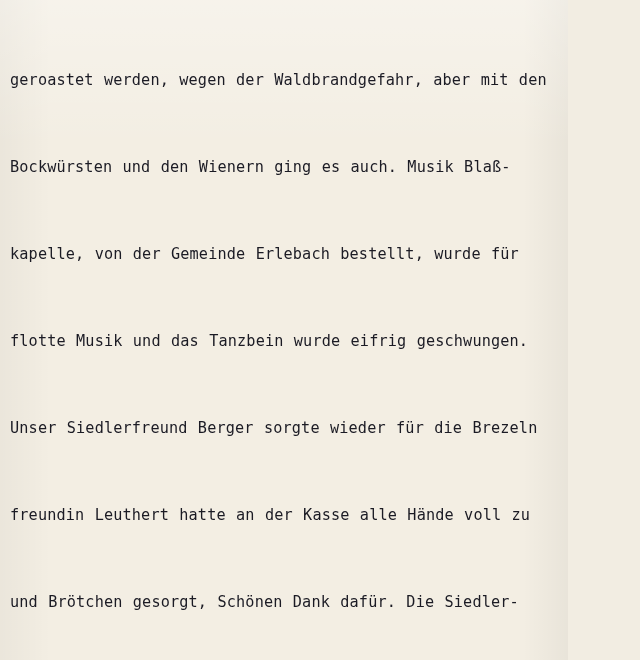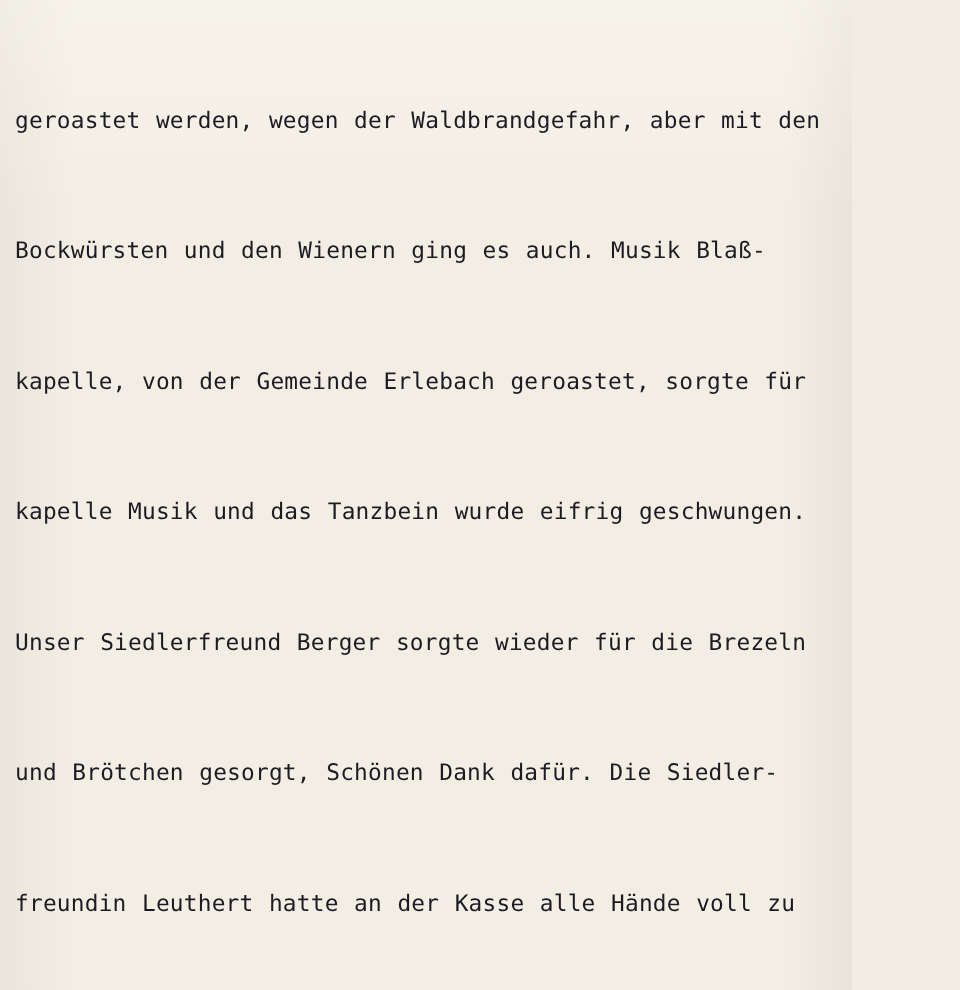--- a/index.html
+++ b/index.html
@@ -39,25 +39,25 @@
     height: 29px;
   }
 </style>
 </head>
 <body>
 
 <div class="page">
   <div class="typed-block">
     <span class="typed-line">geroastet werden, wegen der Waldbrandgefahr, aber mit den</span>
     <span class="typed-line">Bockwürsten und den Wienern ging es auch. Musik Blaß-</span>
-    <span class="typed-line">kapelle, von der Gemeinde Erlebach geroastet, sorgte für</span>
-    <span class="typed-line">kapelle Musik und das Tanzbein wurde eifrig geschwungen.</span>
+    <span class="typed-line">kapelle, von der Gemeinde Erlebach bestellt, wurde für</span>
+    <span class="typed-line">flotte Musik und das Tanzbein wurde eifrig geschwungen.</span>
     <span class="typed-line">Unser Siedlerfreund Berger sorgte wieder für die Brezeln</span>
+    <span class="typed-line">freundin Leuthert hatte an der Kasse alle Hände voll zu</span>
     <span class="typed-line">und Brötchen gesorgt, Schönen Dank dafür. Die Siedler-</span>
-    <span class="typed-line">freundin Leuthert hatte an der Kasse alle Hände voll zu</span>
     
     
     
     
     
     
     
     
     
     

